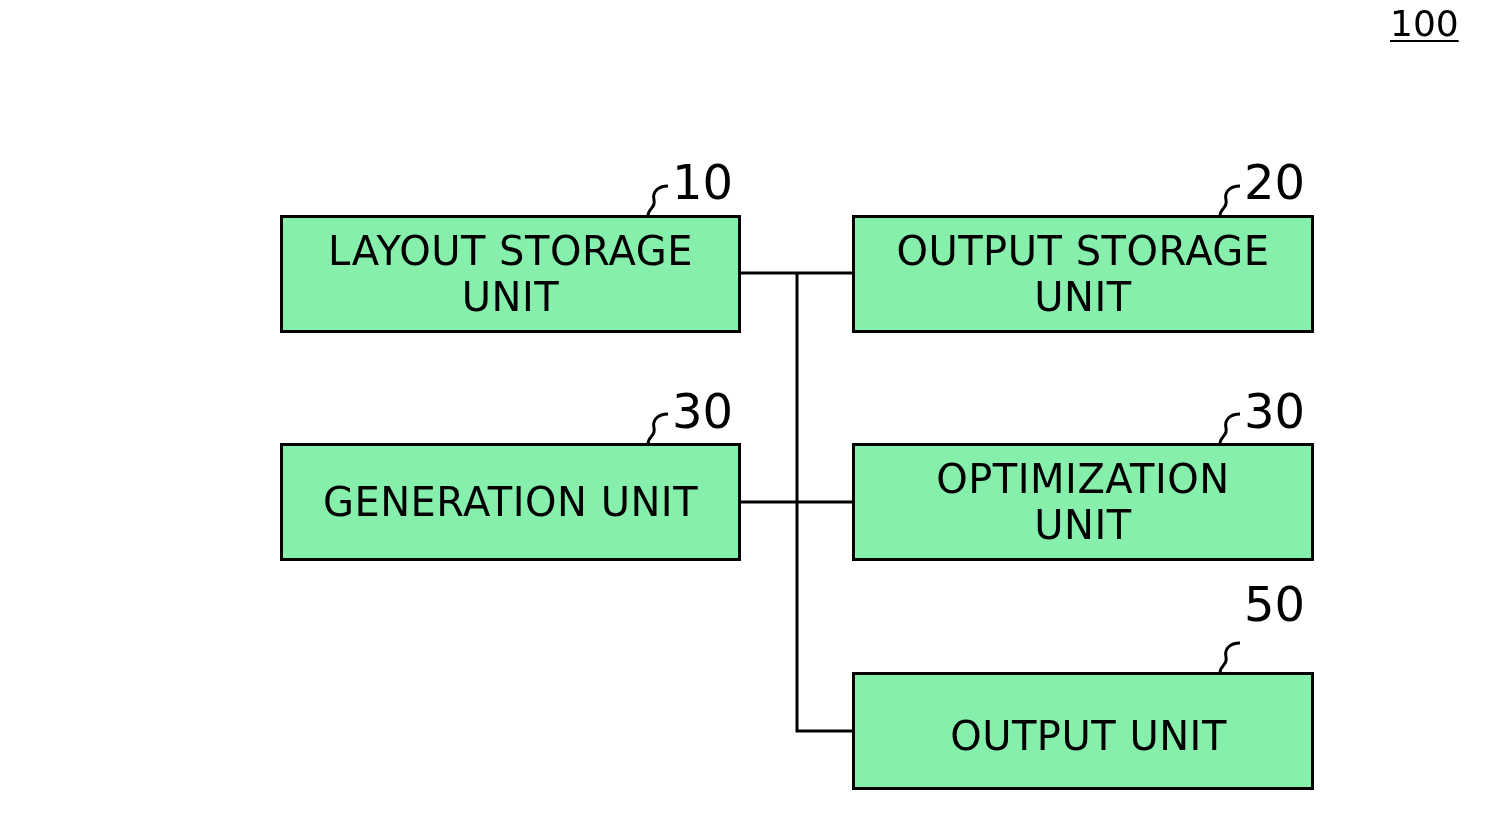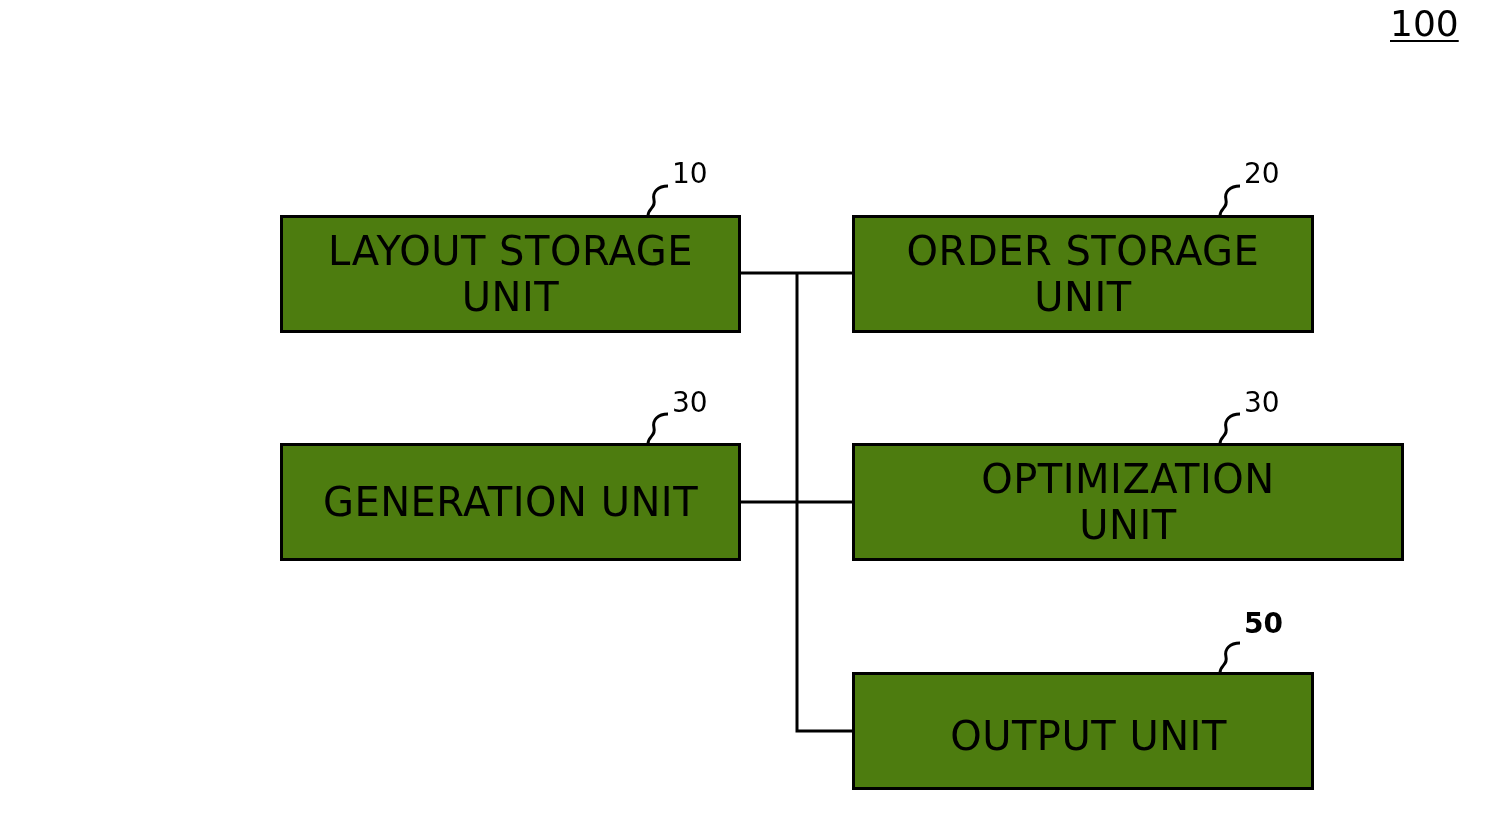--- a/index.html
+++ b/index.html
@@ -1,22 +1,22 @@
 <!DOCTYPE html>
 <html><head>
 <meta charset="utf-8">
 <style>
   html, body { margin:0; padding:0; background:#ffffff; }
   body { width:1488px; height:822px; position:relative; overflow:hidden;
          font-family:"DejaVu Sans", sans-serif; color:#000; }
   svg { position:absolute; left:0; top:0; }
-  .box { position:absolute; border:3px solid #000; box-sizing:border-box; background:#4d7c0f;
+  .box { position:absolute; border:3px solid #000; box-sizing:border-box; background:#86efac;
          display:flex; flex-direction:column; align-items:center; justify-content:center; }
   .box span { font-size:40px; line-height:46px; letter-spacing:0.5px; white-space:nowrap; }
-  .ref { position:absolute; font-size:28px; line-height:40px; }
+  .ref { position:absolute; font-size:48px; line-height:40px;margin-top:8px; }
   .fig { position:absolute; left:1390px; top:4px; font-size:36px; line-height:40px;
          text-decoration:underline; text-decoration-thickness:2px; text-underline-offset:4px; }
 </style>
 </head>
 <body>
 
 <div class="fig">100</div>
 
 <svg width="1488" height="822">
   <g stroke="#000" stroke-width="3" fill="none">
@@ -32,31 +32,31 @@
 </svg>
 
 <div class="ref" style="left:672px;top:154px;">10</div>
 <div class="box" style="left:280px;top:215px;width:461px;height:118px;">
   <span>LAYOUT STORAGE</span>
   <span>UNIT</span>
 </div>
 
 <div class="ref" style="left:1244px;top:154px;">20</div>
 <div class="box" style="left:852px;top:215px;width:462px;height:118px;">
-  <span>ORDER STORAGE</span>
+  <span>OUTPUT STORAGE</span>
   <span>UNIT</span>
 </div>
 
 <div class="ref" style="left:672px;top:383px;">30</div>
 <div class="box" style="left:280px;top:443px;width:461px;height:118px;">
   <span>GENERATION UNIT</span>
 </div>
 
 <div class="ref" style="left:1244px;top:383px;">30</div>
-<div class="box" style="left:852px;top:443px;width:552px;height:118px;">
+<div class="box" style="left:852px;top:443px;width:462px;height:118px;">
   <span>OPTIMIZATION</span>
   <span>UNIT</span>
 </div>
 
-<div class="ref" style="left:1244px;top:604px;font-weight:bold;">50</div>
+<div class="ref" style="left:1244px;top:576px;">50</div>
 <div class="box" style="left:852px;top:672px;width:462px;height:118px;padding-top:10px;padding-left:11px;">
   <span>OUTPUT UNIT</span>
 </div>
 
 </body></html>

